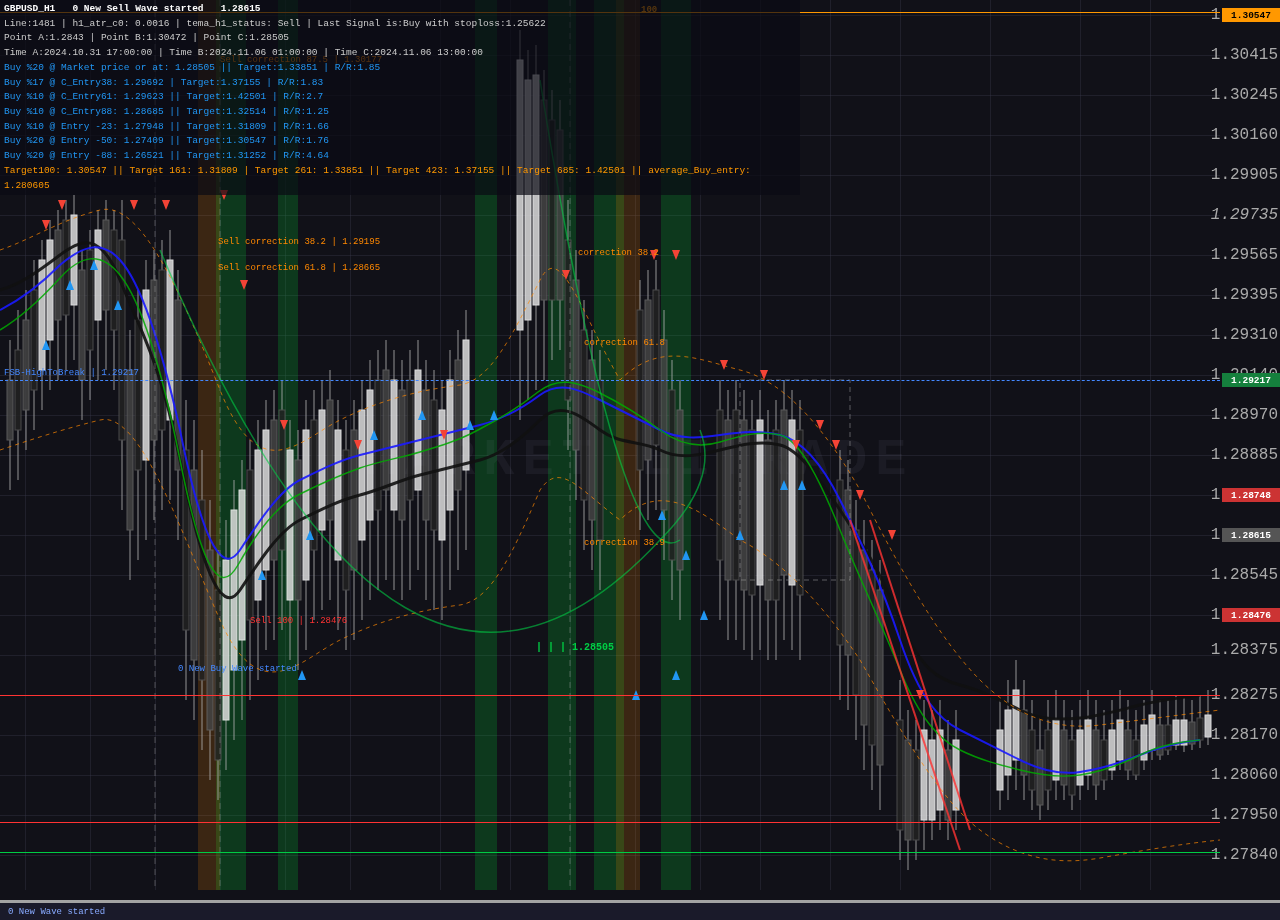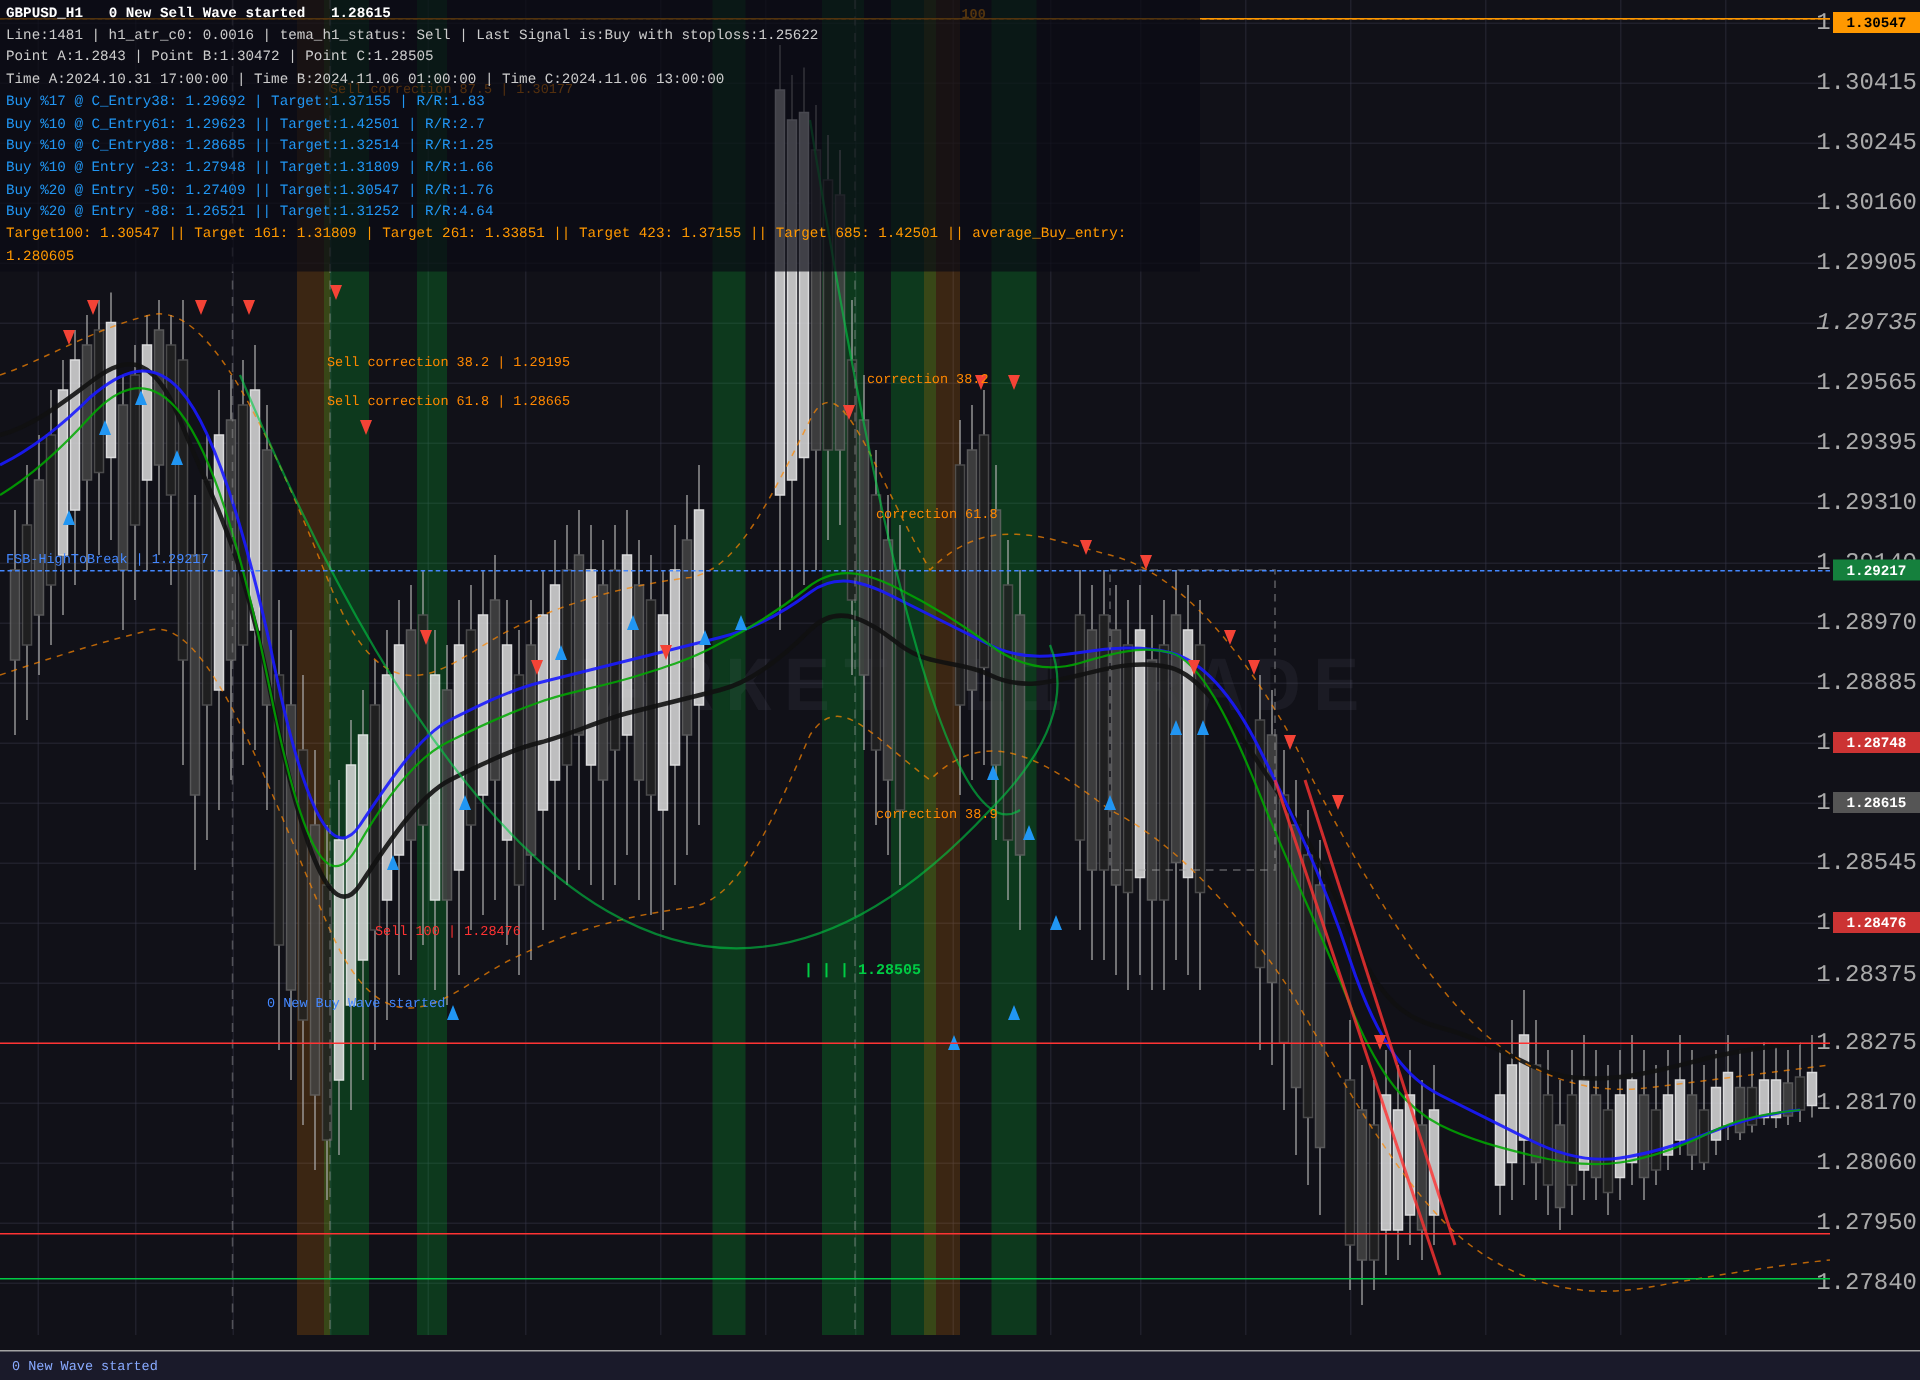--- a/index.html
+++ b/index.html
@@ -137,21 +137,21 @@
       left: 0;
       right: 0;
       height: 20px;
       background: #1a1a2a;
       display: flex;
       align-items: center;
       padding: 0 8px;
       font-size: 9px;
       color: #88aaff;
       z-index: 20;
-      border-top: 1px solid #a3a3a3;
+      border-top: 3px solid #a3a3a3;
     }
     
     #chart-svg {
       position: absolute;
       top: 0;
       left: 0;
       width: 1220px;
       height: 890px;
       z-index: 4;
     }
@@ -629,20 +629,21 @@
   <div id="info-panel">
     <div class="line1">
       <span>GBPUSD_H1</span>
       &nbsp;
       <span>0 New Sell Wave started</span>
       &nbsp; 1.28615
     </div>
     <div>Line:1481 | h1_atr_c0: 0.0016 | tema_h1_status: Sell | Last Signal is:Buy with stoploss:1.25622</div>
     <div>Point A:1.2843 | Point B:1.30472 | Point C:1.28505</div>
     <div>Time A:2024.10.31 17:00:00 | Time B:2024.11.06 01:00:00 | Time C:2024.11.06 13:00:00</div>
+    <div class="buy">Buy %20 @ Market price or at: 1.28505 || Target:1.33851 | R/R:1.85</div>
     <div class="buy">Buy %17 @ C_Entry38: 1.29692 | Target:1.37155 | R/R:1.83</div>
     <div class="buy">Buy %10 @ C_Entry61: 1.29623 || Target:1.42501 | R/R:2.7</div>
     <div class="buy">Buy %10 @ C_Entry88: 1.28685 || Target:1.32514 | R/R:1.25</div>
     <div class="buy">Buy %10 @ Entry -23: 1.27948 || Target:1.31809 | R/R:1.66</div>
     <div class="buy">Buy %20 @ Entry -50: 1.27409 || Target:1.30547 | R/R:1.76</div>
     <div class="buy">Buy %20 @ Entry -88: 1.26521 || Target:1.31252 | R/R:4.64</div>
     <div class="target">Target100: 1.30547 || Target 161: 1.31809 | Target 261: 1.33851 || Target 423: 1.37155 || Target 685: 1.42501 || average_Buy_entry: 1.280605</div>
   </div>
 
   <div id="bottom-bar">

